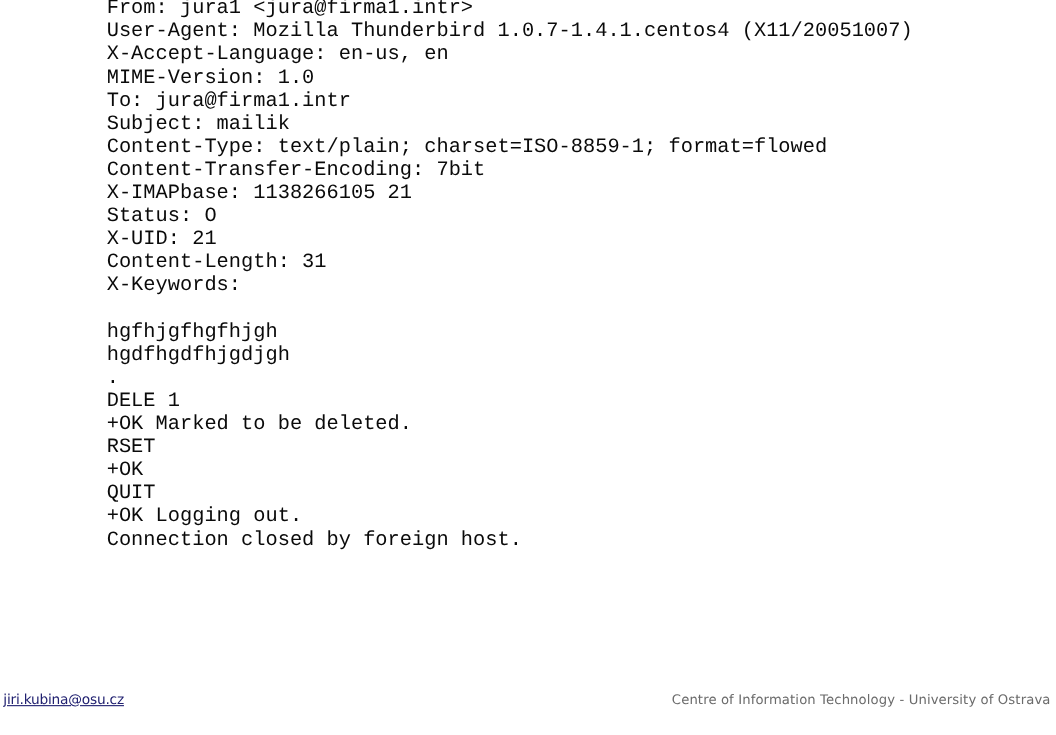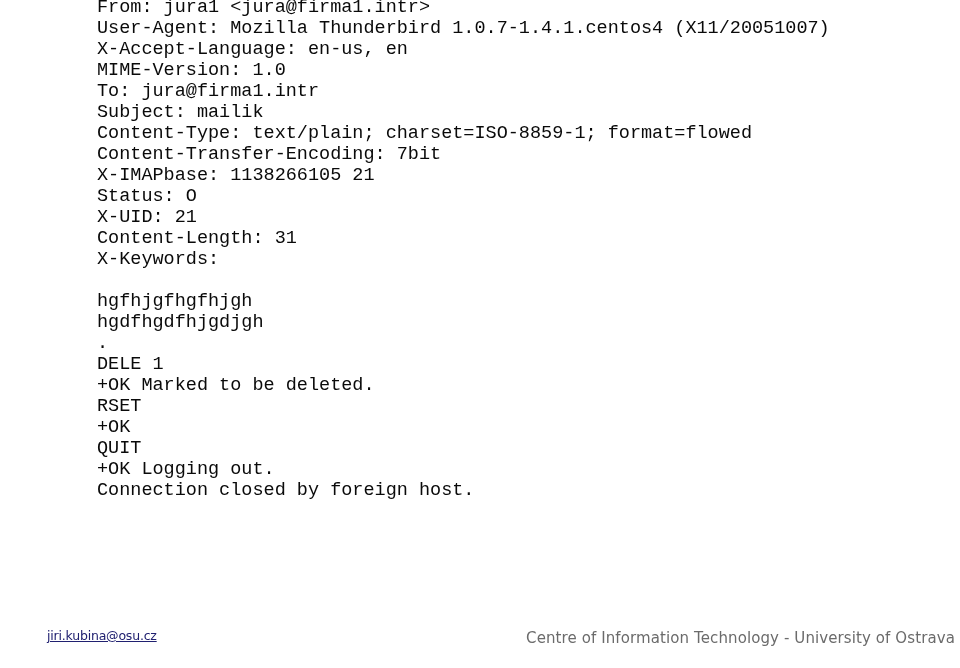--- a/index.html
+++ b/index.html
@@ -41,28 +41,27 @@
   }
   .footer-email {
     position: absolute;
     left: 3px;
     top: 8px;
     font-family: "DejaVu Sans", sans-serif;
     font-size: 12.5px;
     color: #202070;
     text-decoration: underline;
     letter-spacing: -0.2px;
-    margin-left: 44px;
   }
   .footer-org {
     position: absolute;
     right: 5px;
     top: 9px;
     font-family: "DejaVu Sans", sans-serif;
-    font-size: 15px;
+    font-size: 12px;
     color: #6b6b6b;
     letter-spacing: 0.1px;
     white-space: nowrap;
   }
 </style>
 </head>
 <body>
 
 <div class="page">
 

